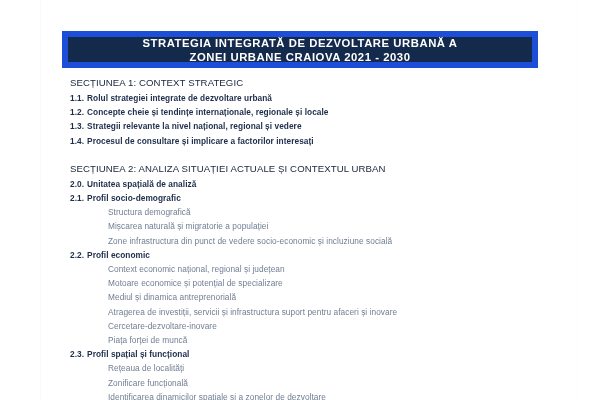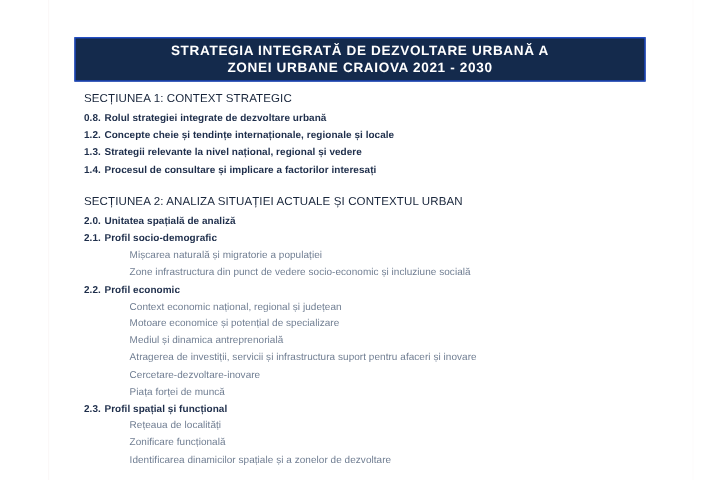--- a/index.html
+++ b/index.html
@@ -38,21 +38,21 @@
   }
 
   
   #title-banner {
     position: absolute;
     left: 62px;
     top: 31px;
     width: 476px;
     height: 37px;
     background: #142a4c;
-    border: 1px solid #1d4ed8;
+    border: 6px solid #1d4ed8;
     box-sizing: border-box;
     display: flex;
     flex-direction: column;
     align-items: center;
     justify-content: center;
     padding: 0 6px;
   }
   .banner-line {
     color: #ffffff;
     font-weight: bold;
@@ -109,28 +109,29 @@
 
 <div id="doc">
 
   <div id="title-banner">
     <div class="banner-line">STRATEGIA INTEGRATĂ DE DEZVOLTARE URBANĂ A</div>
     <div class="banner-line">ZONEI URBANE CRAIOVA 2021 - 2030</div>
   </div>
 
   <div id="outline">
       <div class="row section-head">SECȚIUNEA 1: CONTEXT STRATEGIC</div>
-      <div class="row numbered"><span class="num">0.8.</span><span>Rolul strategiei integrate de dezvoltare urbană</span></div>
+      <div class="row numbered"><span class="num">1.1.</span><span>Rolul strategiei integrate de dezvoltare urbană</span></div>
       <div class="row numbered"><span class="num">1.2.</span><span>Concepte cheie și tendințe internaționale, regionale și locale</span></div>
       <div class="row numbered"><span class="num">1.3.</span><span>Strategii relevante la nivel național, regional și vedere</span></div>
       <div class="row numbered"><span class="num">1.4.</span><span>Procesul de consultare și implicare a factorilor interesați</span></div>
       <div class="spacer"></div>
       <div class="row section-head">SECȚIUNEA 2: ANALIZA SITUAȚIEI ACTUALE ȘI CONTEXTUL URBAN</div>
       <div class="row numbered"><span class="num">2.0.</span><span>Unitatea spațială de analiză</span></div>
       <div class="row numbered"><span class="num">2.1.</span><span>Profil socio-demografic</span></div>
+      <div class="row leaf">Structura demografică</div>
       <div class="row leaf">Mișcarea naturală și migratorie a populației</div>
       <div class="row leaf">Zone infrastructura din punct de vedere socio-economic și incluziune socială</div>
       <div class="row numbered"><span class="num">2.2.</span><span>Profil economic</span></div>
       <div class="row leaf">Context economic național, regional și județean</div>
       <div class="row leaf">Motoare economice și potențial de specializare</div>
       <div class="row leaf">Mediul și dinamica antreprenorială</div>
       <div class="row leaf">Atragerea de investiții, servicii și infrastructura suport pentru afaceri și inovare</div>
       <div class="row leaf">Cercetare-dezvoltare-inovare</div>
       <div class="row leaf">Piața forței de muncă</div>
       <div class="row numbered"><span class="num">2.3.</span><span>Profil spațial și funcțional</span></div>

